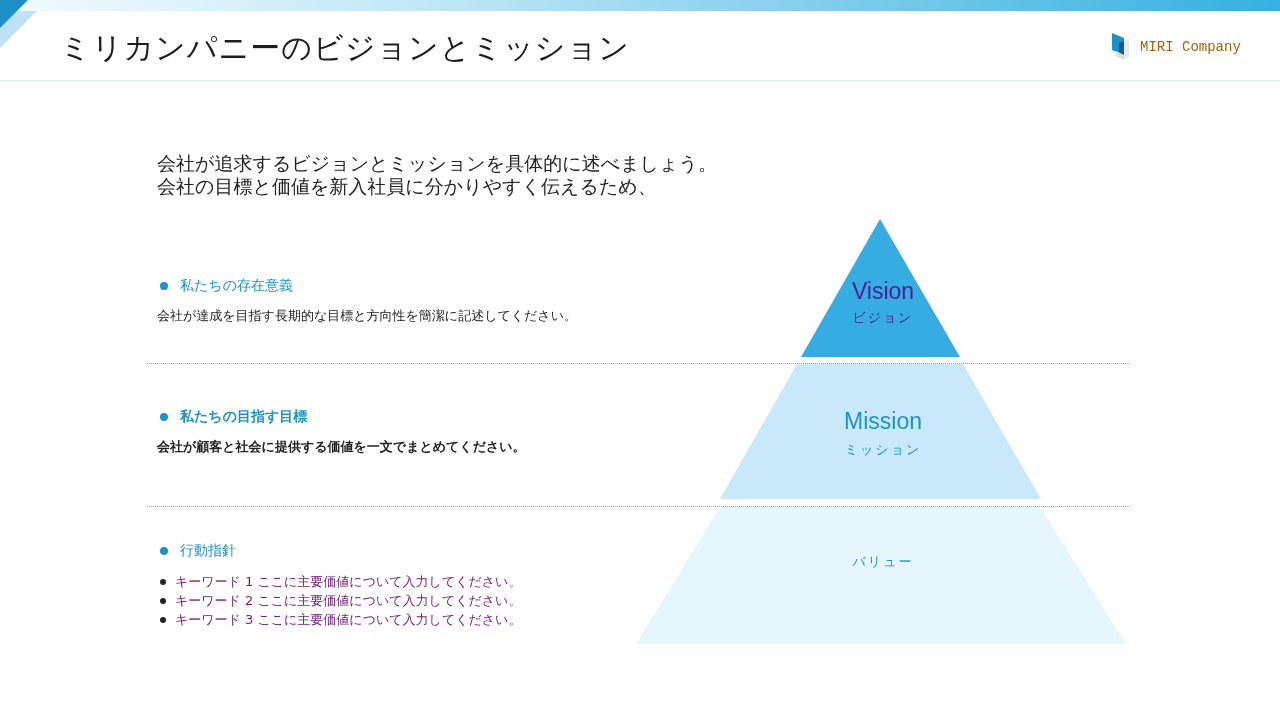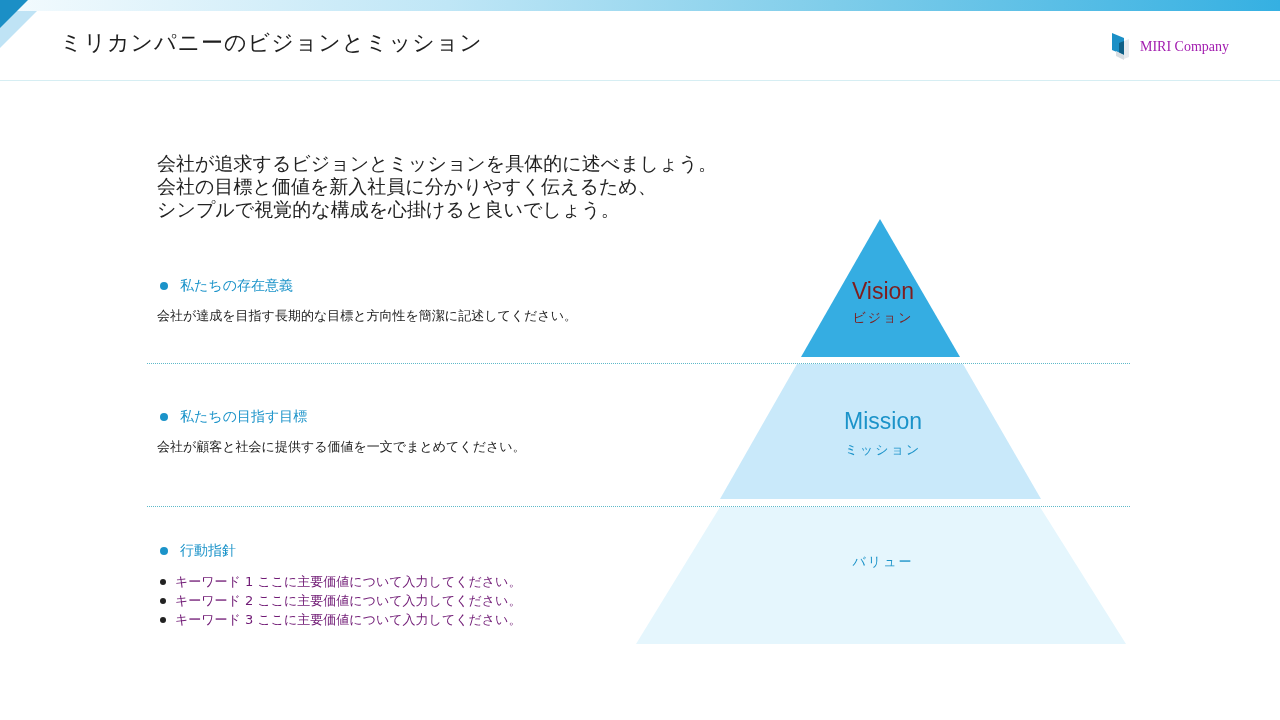--- a/index.html
+++ b/index.html
@@ -5,23 +5,23 @@
   html, body { margin:0; padding:0; }
   body { width:1280px; height:720px; position:relative; overflow:hidden; background:#ffffff;
          font-family:"DejaVu Sans","Liberation Sans",sans-serif; color:#222; }
   .topbar { position:absolute; left:0; top:0; width:1280px; height:11px;
             background:linear-gradient(90deg,#f4fbfe 0%,#bfe6f6 35%,#7fcdea 65%,#35b0e2 100%); }
   .corner1 { position:absolute; left:0; top:0; width:0; height:0;
              border-top:28px solid #1b8fc6; border-right:28px solid transparent; }
   .corner2 { position:absolute; left:0; top:11px; width:0; height:0;
              border-top:37px solid #bfe3f5; border-right:37px solid transparent; }
   .header-line { position:absolute; left:0; top:80px; width:1280px; height:1px; background:#d6eef3; }
-  .title { position:absolute; left:60px; top:28px; font-size:22px; letter-spacing:1px; color:#1e1e1e; font-weight:500; white-space:nowrap; }
+  .title { position:absolute; left:60px; top:28px; font-size:30px; letter-spacing:1px; color:#1e1e1e; font-weight:500; white-space:nowrap; }
   .logo { position:absolute; left:1110px; top:33px; display:flex; align-items:center; }
-  .logo-text { font-size:14px; color:#a21caf; margin-left:10px; font-family:Liberation Serif, serif; }
+  .logo-text { font-size:14px; color:#a16207; margin-left:10px; font-family:Liberation Mono, monospace; }
   .intro { position:absolute; left:157px; top:152px; font-size:19px; line-height:23px; color:#222; white-space:nowrap; }
   .sec { position:absolute; left:160px; white-space:nowrap; }
   .sec-head { display:flex; align-items:center; color:#1b93c9; font-size:14px; }
   .dot { width:8px; height:8px; border-radius:50%; background:#1b93c9; margin-right:12px; }
   .sec-desc { font-size:13px; color:#222; margin-top:12px; margin-left:-3px; }
   .kw-list { list-style:none; margin:12px 0 0 0; padding:0; font-size:13px; color:#701a75; line-height:19px; }
   .kw-list li { display:flex; align-items:center; }
   .kw-dot { width:6px; height:6px; border-radius:50%; background:#222; margin-right:9px; }
   .divider { position:absolute; left:147px; width:983px; height:0; border-top:1.5px dotted #5fb9c9; }
   .pyramid { position:absolute; left:0; top:0; width:1280px; height:720px; pointer-events:none; }
@@ -46,34 +46,33 @@
     <polygon points="6,18 14,22 14,27 6,23" fill="#d7dde2"></polygon>
   </svg>
   <span class="logo-text">MIRI Company</span>
 </div>
 
 <div class="header-line"></div>
 
 <div class="intro">
   <div>会社が追求するビジョンとミッションを具体的に述べましょう。</div>
   <div>会社の目標と価値を新入社員に分かりやすく伝えるため、</div>
-  <div>シンプルで視覚的な構成を心掛けると良いでしょう。</div>
 </div>
 
 <div class="sec" style="top:277px;">
   <div class="sec-head">
     <span class="dot"></span>
     <span>私たちの存在意義</span>
   </div>
   <div class="sec-desc">会社が達成を目指す長期的な目標と方向性を簡潔に記述してください。</div>
 </div>
 
 <div class="divider" style="top:363px;"></div>
 
-<div class="sec" style="top:408px;">
+<div class="sec" style="top:408px;font-weight:bold;">
   <div class="sec-head">
     <span class="dot"></span>
     <span>私たちの目指す目標</span>
   </div>
   <div class="sec-desc">会社が顧客と社会に提供する価値を一文でまとめてください。</div>
 </div>
 
 <div class="divider" style="top:506px;"></div>
 
 <div class="sec" style="top:542px;">
@@ -96,21 +95,21 @@
       </li>
   </ul>
 </div>
 
 <svg class="pyramid" width="1280" height="720" viewBox="0 0 1280 720">
   <polygon points="720,507 1040,507 1126,644 636,644" fill="#e5f6fd"></polygon>
   <polygon points="797,364 963,364 1041,499 720,499" fill="#c9e9fa"></polygon>
   <polygon points="880,219 960,357 801,357" fill="#35ade2"></polygon>
 </svg>
 
-<div class="lvl-label" style="left:783px; top:278px; color:#7f1d1d;">
+<div class="lvl-label" style="left:783px; top:278px; color:#4c1d95;">
   <div class="lvl-en">Vision</div>
   <div class="lvl-ja" style="margin-top:4px;text-align:center;">ビジョン</div>
 </div>
 
 <div class="lvl-label" style="left:783px; top:408px; color:#1b93c9;">
   <div class="lvl-en">Mission</div>
   <div class="lvl-ja">ミッション</div>
 </div>
 
 <div class="lvl-label" style="left:783px; top:547px; color:#1b93c9;">

